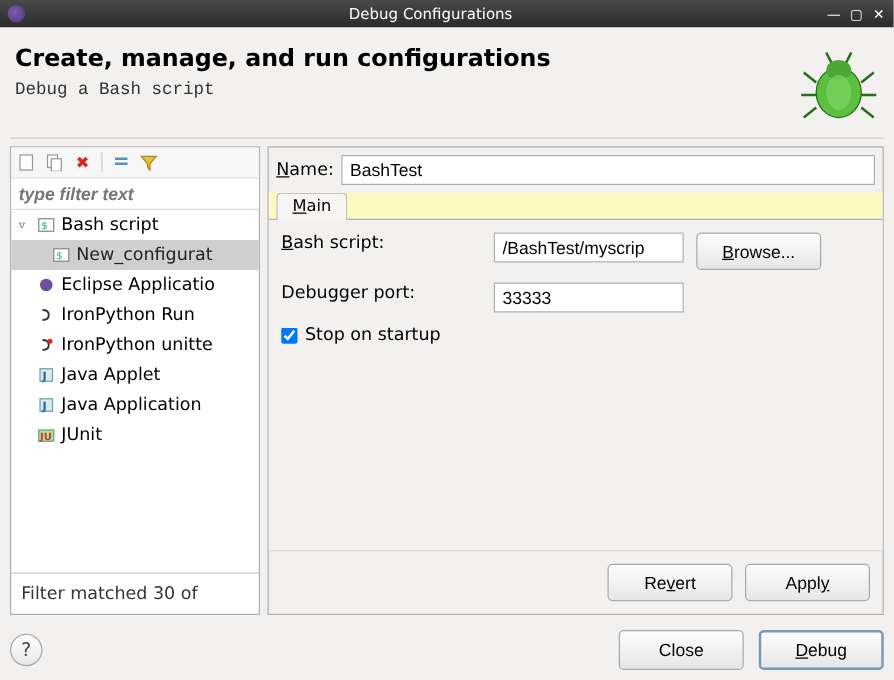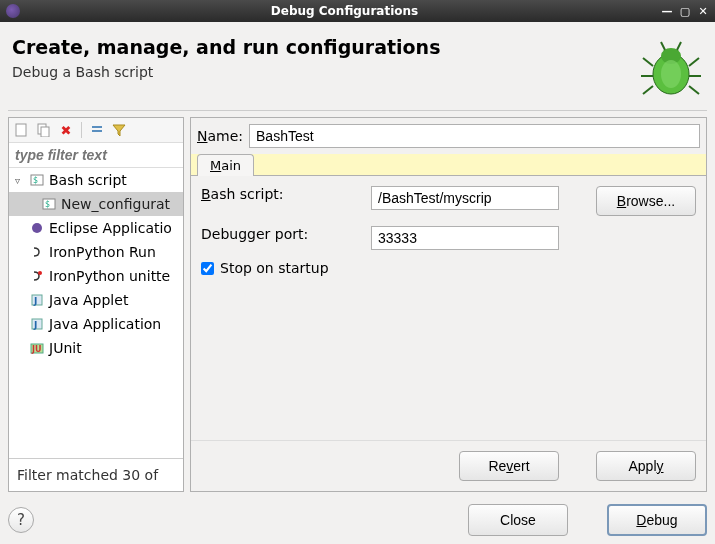--- a/index.html
+++ b/index.html
@@ -12,21 +12,21 @@
       overflow: hidden;
     }
     .titlebar {
       background: linear-gradient(to bottom, #4a4a4a, #2a2a2a);
       color: #fff;
       height: 22px;
       display: flex;
       align-items: center;
       padding: 0 6px;
       font-size: 12px;
-      font-weight: bold;
+      font-weight: normal;
     }
     .titlebar-icon {
       width: 14px; height: 14px;
       background: radial-gradient(circle at 40% 40%, #7a5bb0, #4a3870);
       border-radius: 50%;
       margin-right: 8px;
     }
     .titlebar-title { flex: 1; text-align: center; }
     .titlebar-controls { display: flex; gap: 6px; align-items: center; }
     .tc { width: 12px; height: 12px; display: flex; align-items: center; justify-content: center; font-size: 11px; cursor: pointer; }
@@ -41,21 +41,21 @@
 
     .header {
       display: flex;
       justify-content: space-between;
       align-items: flex-start;
       padding: 6px 4px 10px 4px;
       border-bottom: 1px solid #ccc;
       margin-bottom: 6px;
     }
     .header-text h1 { font-size: 19px; font-weight: bold; margin-bottom: 6px; }
-    .header-text p { font-size: 14px; color: #333; }
+    .header-text p { font-size: 14px; color: #333; font-family: Liberation Mono, monospace; }
     .header-bug {
       width: 64px; height: 64px;
       position: relative;
     }
     .header-bug svg { width: 100%; height: 100%; }
 
     .main-row {
       display: flex;
       flex: 1;
       gap: 6px;
@@ -175,35 +175,34 @@
       gap: 10px;
     }
     .form-row {
       display: flex;
       align-items: flex-start;
       gap: 10px;
     }
     .form-row label { width: 160px; font-size: 14px; }
     .form-row label .ul { text-decoration: underline; }
     .form-row input[type=text] {
-      width: 188px;
+      width: 152px;
       padding: 3px 6px;
       font-size: 14px;
       border: 1px solid #b0b0b0;
       background: #fff;
     }
     .btn {
       padding: 6px 18px;
       font-size: 14px;
       background: linear-gradient(to bottom, #fdfdfd, #e6e6e6);
       border: 1px solid #aaa;
       border-radius: 4px;
       cursor: pointer;
       min-width: 100px;
-      margin-left: 27px;
     }
     .btn .ul { text-decoration: underline; }
     .checkbox-row {
       display: flex;
       align-items: center;
       gap: 6px;
       font-size: 14px;
     }
     .right-buttons {
       display: flex;

